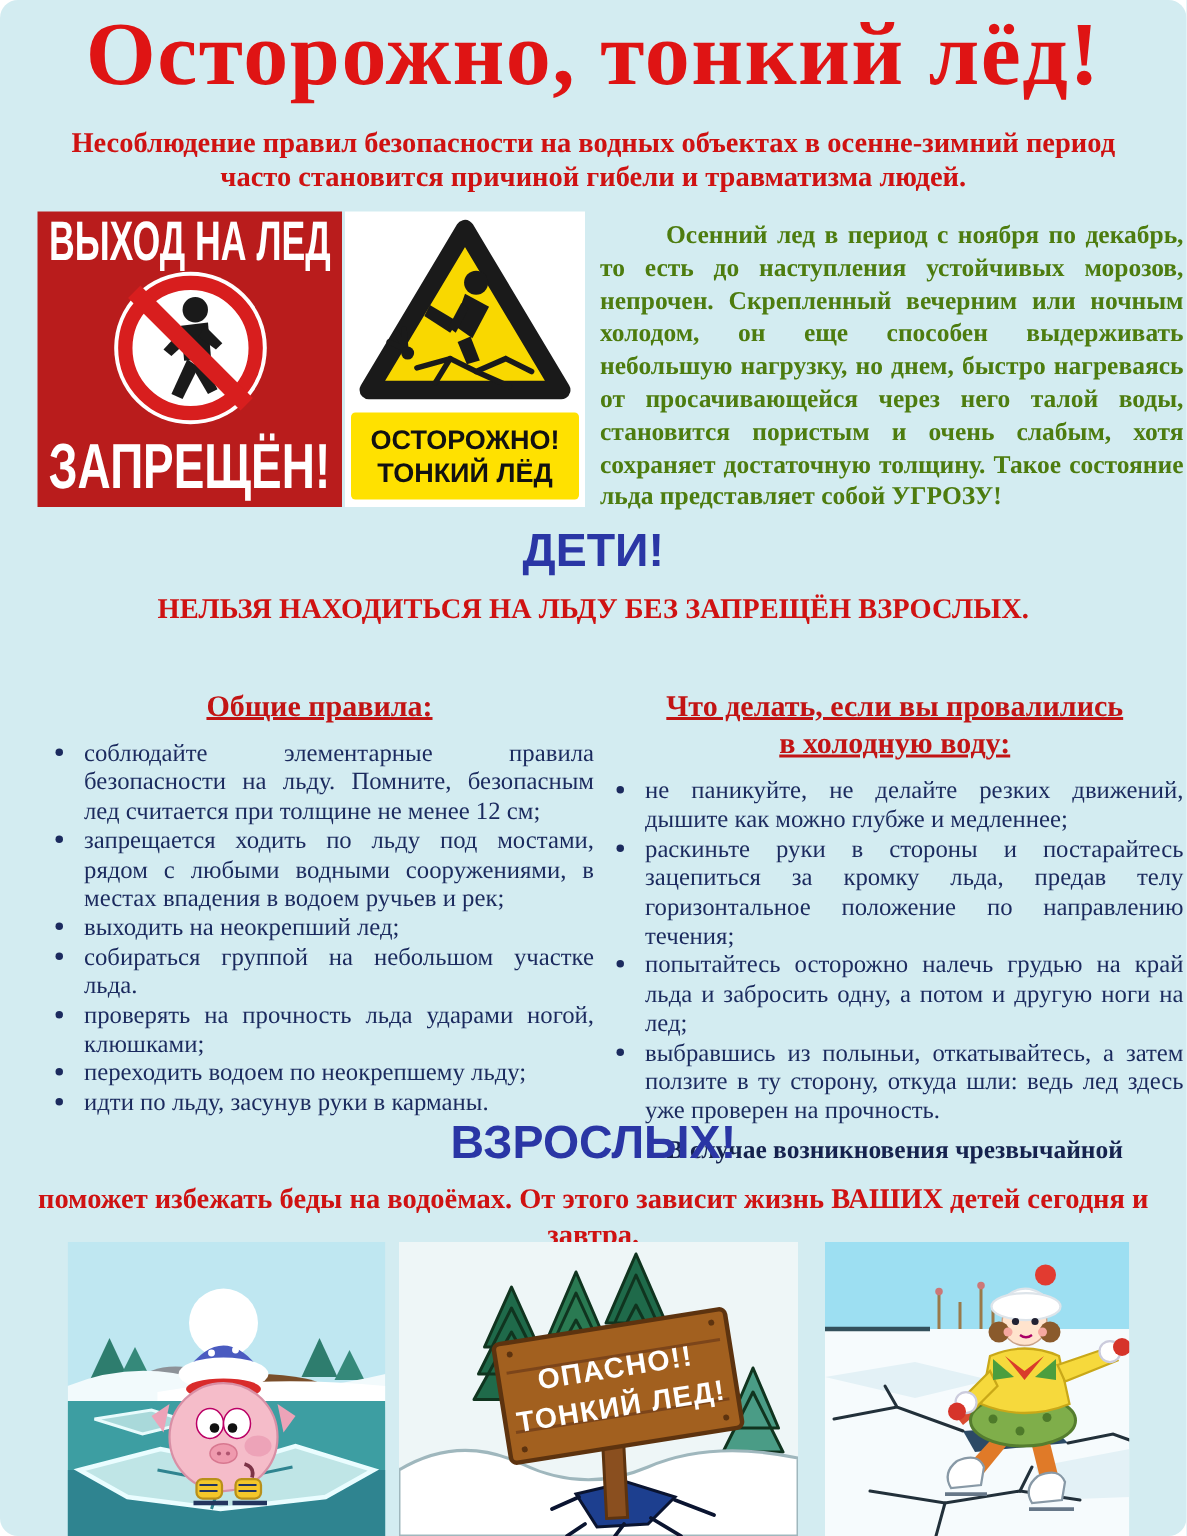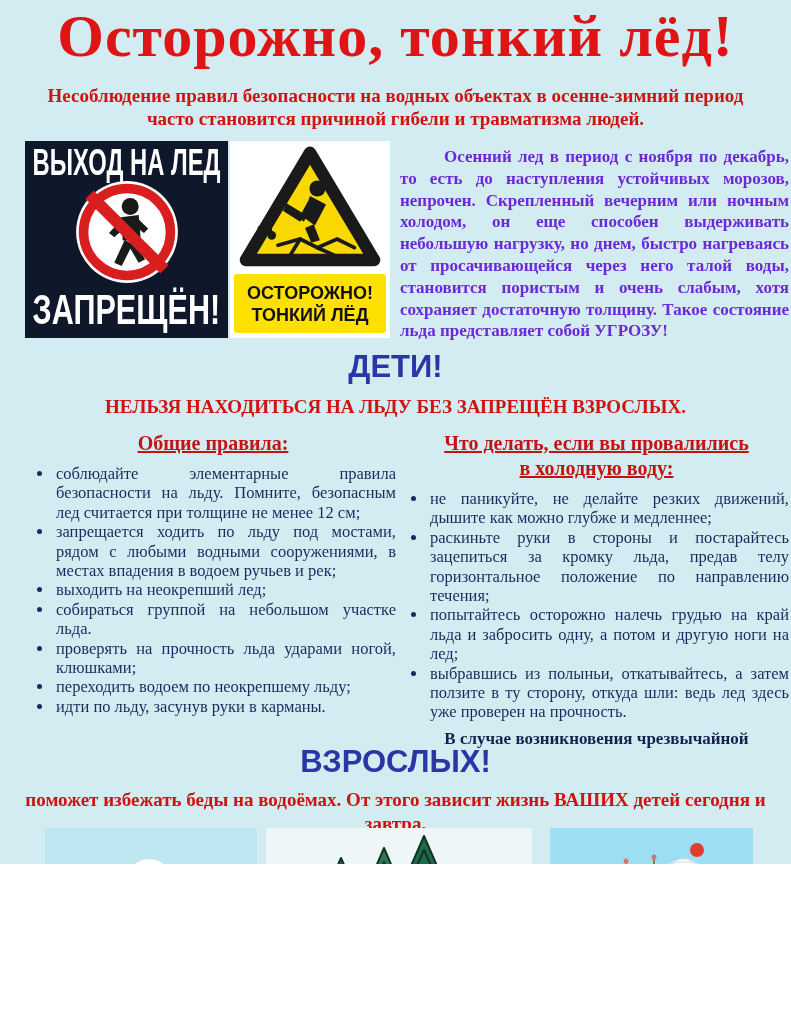--- a/index.html
+++ b/index.html
@@ -1,33 +1,33 @@
 <!DOCTYPE html>
 <html><head>
 <meta charset="utf-8">
 <style>
   html,body{margin:0;padding:0;}
   .poster{
-    position:relative;width:791px;height:864px;overflow:hidden;
-    background:#d3ecf1;font-family:"Liberation Serif",serif;
+    position:relative;width:791px;height:1024px;overflow:hidden;
+    background:#d3ecf1;font-family:"Liberation Serif",serif;border-radius:12px;
   }
   .abs{position:absolute;}
   
   .main-title{
     top:-6px;left:0;width:791px;text-align:center;
     font-weight:bold;font-size:60px;line-height:84px;color:#df1414;
     letter-spacing:1px;
   }
   .subtitle{
     top:84px;left:15px;width:761px;text-align:center;
     font-weight:bold;font-size:19px;line-height:23px;color:#cf1212;
   }
   
   .no-ice-sign{
-    left:25px;top:141px;width:203px;height:197px;background:#0f172a;
+    left:25px;top:141px;width:203px;height:197px;background:#b91c1c;
     display:flex;flex-direction:column;align-items:center;justify-content:space-between;
     padding:5px 0 7px 0;box-sizing:border-box;
   }
   .sign-text{
     color:#ffffff;font-family:"Liberation Sans",sans-serif;font-weight:bold;
     white-space:nowrap;display:inline-block;
   }
   .sign-top{font-size:29px;transform:scale(0.82,1.28);transform-origin:center;}
   .sign-bottom{font-size:36px;transform:scale(0.85,1.18);transform-origin:center;}
   .warn-panel{
@@ -36,39 +36,40 @@
     padding:3px 0 5px 0;box-sizing:border-box;
   }
   .warn-label{
     width:152px;height:62px;background:#ffe100;border-radius:3px;
     display:flex;flex-direction:column;align-items:center;justify-content:center;
     font-family:"Liberation Sans",sans-serif;font-weight:bold;font-size:18px;
     line-height:22px;color:#111111;text-align:center;
   }
   .intro{
     left:400px;top:146px;width:389px;
-    font-weight:bold;font-size:17px;line-height:21.8px;color:#6d28d9;
+    font-weight:bold;font-size:17px;line-height:21.8px;color:#4d7c0f;
     text-align:justify;text-indent:44px;
   }
   
   .kids-heading,.parents-heading{
     left:0;width:791px;text-align:center;
     font-family:"Liberation Sans",sans-serif;font-weight:bold;font-size:31px;color:#2a36a5;
   }
   .kids-heading{top:349px;}
   .kids-warning{
     top:396px;left:15px;width:761px;text-align:center;
     font-weight:bold;font-size:19px;color:#cf1212;
   }
   .col{top:431px;}
   .col-left{left:30px;width:366px;}
   .col-right{left:404px;width:385px;}
   .col-heading{
     text-align:center;font-weight:bold;font-size:20px;line-height:25px;color:#c21414;
     text-decoration:underline;
+    margin-top:28px;
   }
   .rules-list{
     margin:8px 0 0 0;padding:0 0 0 24px;
     font-size:16.5px;line-height:19.4px;color:#1b2a5e;text-align:justify;
   }
   .rules-list li{margin:0;padding:0 0 0 2px;}
   .emergency{
     margin-top:6px;text-align:center;font-weight:bold;font-size:17px;line-height:22px;
     color:#15224e;
   }

